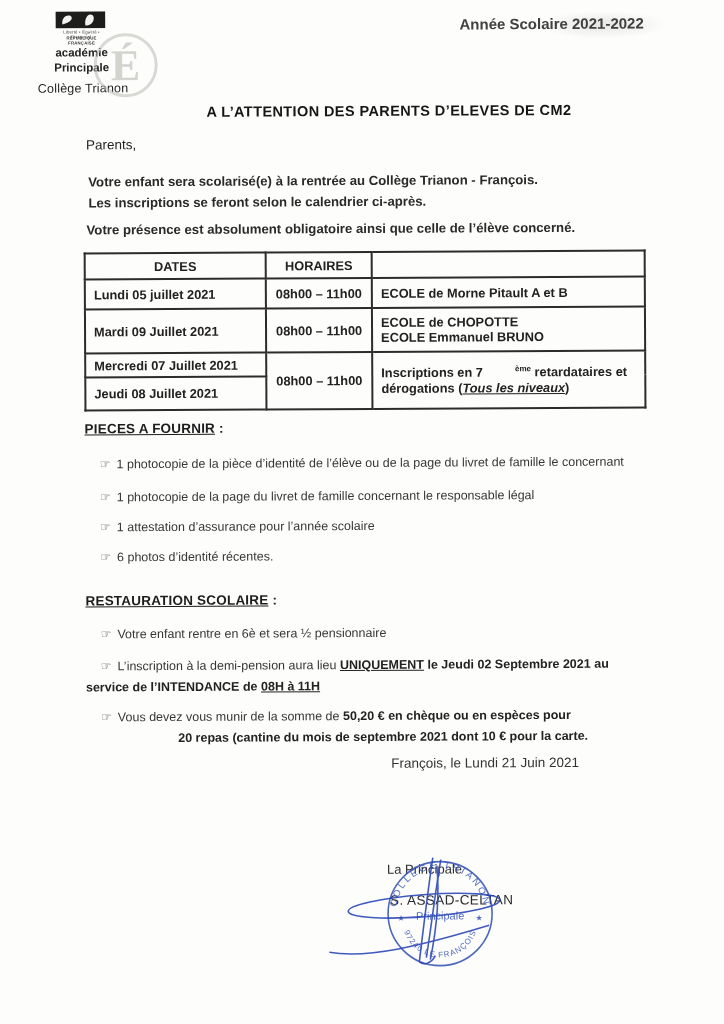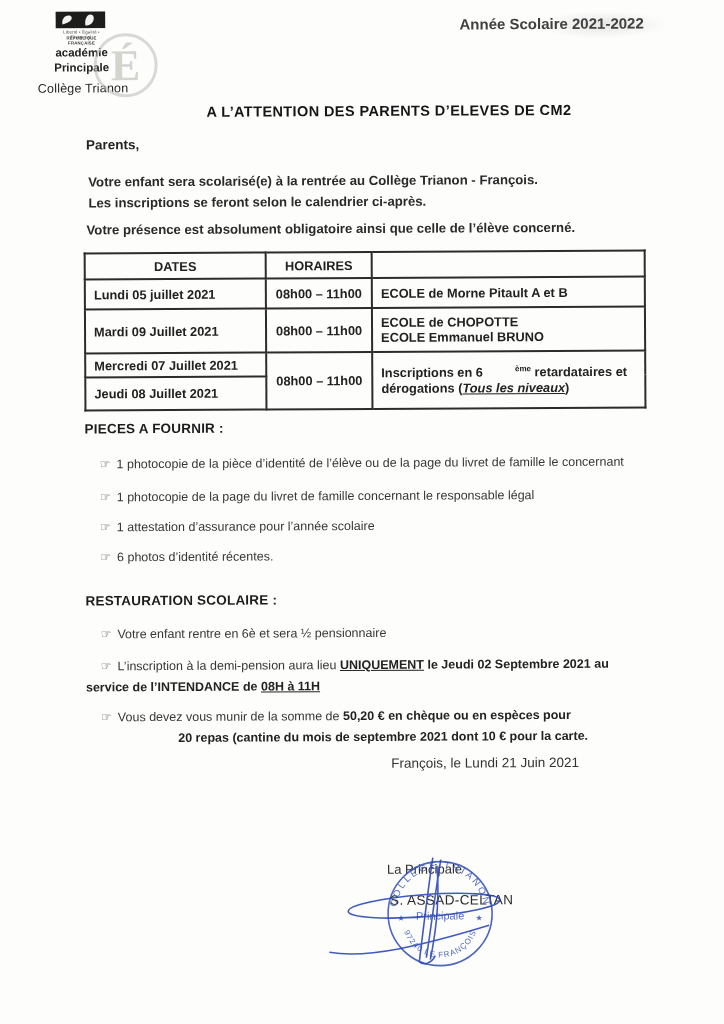--- a/index.html
+++ b/index.html
@@ -20,36 +20,36 @@
   .school-name { position:absolute; left:40px; top:80px; font-weight:normal; font-size:12.5px; color:#1f1f1f; letter-spacing:.2px; }
   .watermark { position:absolute; left:96px; top:32px; width:64px; height:64px; border:3px solid rgba(185,185,178,.55); border-radius:50%; display:flex; align-items:center; justify-content:center; }
   .watermark span { font-size:44px; font-weight:bold; color:rgba(198,198,192,.75); font-family:"Liberation Serif", serif; }
 
   .annee { position:absolute; left:462px; top:16px; font-weight:bold; font-size:15px; color:#404040; }
   .annee::before { content:""; position:absolute; left:78px; top:-4px; width:130px; height:28px; background:radial-gradient(ellipse at center, rgba(175,175,175,.30), rgba(175,175,175,0) 70%); z-index:-1; }
 
   .title { position:absolute; left:0; right:0; top:103px; text-align:center; padding-left:58px; font-size:14.5px; font-weight:bold; letter-spacing:.4px; color:#161616; }
 
   
-  .salutation { position:absolute; left:88px; top:136px; font-size:13.5px; font-weight:bold; }
+  .salutation { position:absolute; left:88px; top:136px; font-size:13.5px; font-weight:normal; }
   .intro1 { position:absolute; left:90px; top:170px; font-size:13.2px; font-weight:600; line-height:21px; color:#2a2a2a; }
   .intro3 { position:absolute; left:88px; top:221px; font-size:13.2px; font-weight:600; color:#2a2a2a; }
 
   
   table.sched { position:absolute; left:85px; top:251px; width:560px; border-collapse:collapse; table-layout:fixed; font-size:12.8px; font-weight:bold; color:#232220; }
   table.sched th, table.sched td { border:2px solid #2e2c2a; padding:2px 8px; }
   table.sched th { text-align:center; font-size:12.8px; }
   td.time { text-align:center; }
   td.place { padding-left:12px; }
   .sup { vertical-align:super; font-size:8px;margin-left:32px; }
   .niveaux { font-style:italic; text-decoration:underline; }
 
   
   .sec-head { position:absolute; font-size:13.5px; font-weight:bold; color:#1d1d1d; letter-spacing:.2px; }
-  .sec-head .ul { }
+  .sec-head .ul { text-decoration:underline; }
   .pieces-head { left:85px; top:420px; }
   .resto-head { left:85px; top:592px; }
 
   .bullet { position:absolute; left:85px; width:600px; font-size:12.5px; color:#363636; }
   .bullet .hand { color:#5a5a5a; font-size:12px; margin-right:6px; }
   .b-p1 { top:456px; } .b-p2 { top:489px; } .b-p3 { top:519px; } .b-p4 { top:549px; }
   .b-r1 { top:626px; }
   .b-r2 { top:655px; width:610px; line-height:21px; }
   .b-r3 { top:706px; width:600px; line-height:21px; }
   .bold { font-weight:bold; color:#222; }
@@ -118,21 +118,21 @@
       <td class="time">08h00 – 11h00</td>
       <td class="place">
         <div>ECOLE de CHOPOTTE</div>
         <div>ECOLE Emmanuel BRUNO</div>
       </td>
     </tr>
     <tr style="height:24px">
       <td>Mercredi 07 Juillet 2021</td>
       <td class="time" rowspan="2">08h00 – 11h00</td>
       <td class="place" rowspan="2">
-        <span>Inscriptions en 6</span><span class="sup">ème</span><span> retardataires et dérogations (</span><span class="niveaux">Tous les niveaux</span><span>)</span>
+        <span>Inscriptions en 7</span><span class="sup">ème</span><span> retardataires et dérogations (</span><span class="niveaux">Tous les niveaux</span><span>)</span>
       </td>
     </tr>
     <tr style="height:33px">
       <td>Jeudi 08 Juillet 2021</td>
     </tr>
   </tbody>
       </table>
 
   <div class="sec-head pieces-head">
     <span class="ul">PIECES A FOURNIR</span><span> :</span>

